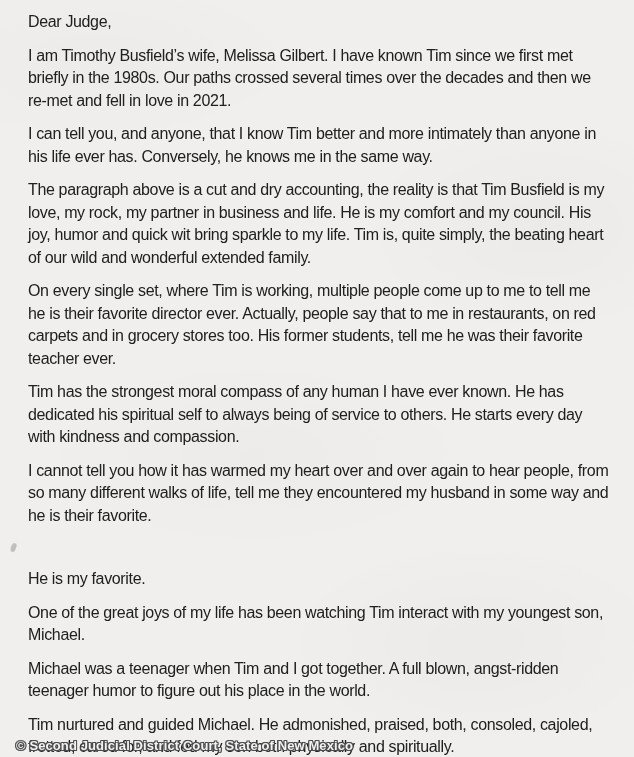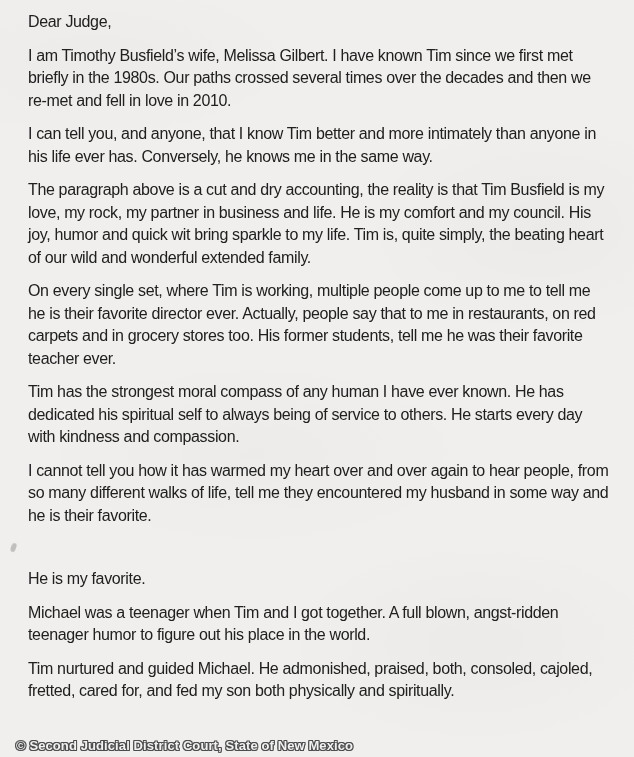--- a/index.html
+++ b/index.html
@@ -72,28 +72,29 @@
       -1px 0 0 #4d4d4d;
     white-space: nowrap;
   }
 </style>
 </head>
 <body>
 
 <div class="page">
   <div class="letter">
     <p class="salutation">Dear Judge,</p>
-    <p>I am Timothy Busfield’s wife, Melissa Gilbert. I have known Tim since we first met briefly in the 1980s. Our paths crossed several times over the decades and then we re-met and fell in love in 2010.</p>
+    <p>I am Timothy Busfield’s wife, Melissa Gilbert. I have known Tim since we first met briefly in the 1980s. Our paths crossed several times over the decades and then we re-met and fell in love in 2021.</p>
     <p>I can tell you, and anyone, that I know Tim better and more intimately than anyone in his life ever has. Conversely, he knows me in the same way.</p>
     <p>The paragraph above is a cut and dry accounting, the reality is that Tim Busfield is my love, my rock, my partner in business and life. He is my comfort and my council. His joy, humor and quick wit bring sparkle to my life. Tim is, quite simply, the beating heart of our wild and wonderful extended family.</p>
     <p>On every single set, where Tim is working, multiple people come up to me to tell me he is their favorite director ever. Actually, people say that to me in restaurants, on red carpets and in grocery stores too. His former students, tell me he was their favorite teacher ever.</p>
     <p>Tim has the strongest moral compass of any human I have ever known. He has dedicated his spiritual self to always being of service to others. He starts every day with kindness and compassion.</p>
     <p>I cannot tell you how it has warmed my heart over and over again to hear people, from so many different walks of life, tell me they encountered my husband in some way and he is their favorite.</p>
     <div class="big-gap"></div>
     <p>He is my favorite.</p>
+    <p>One of the great joys of my life has been watching Tim interact with my youngest son, Michael.</p>
     <p>Michael was a teenager when Tim and I got together. A full blown, angst-ridden teenager humor to figure out his place in the world.</p>
     <p>Tim nurtured and guided Michael. He admonished, praised, both, consoled, cajoled, fretted, cared for, and fed my son both physically and spiritually.</p>
   </div>
 
   <div class="scan-speck"></div>
 
   <div class="watermark">© Second Judicial District Court, State of New Mexico</div>
 </div>
 
 </body></html>

